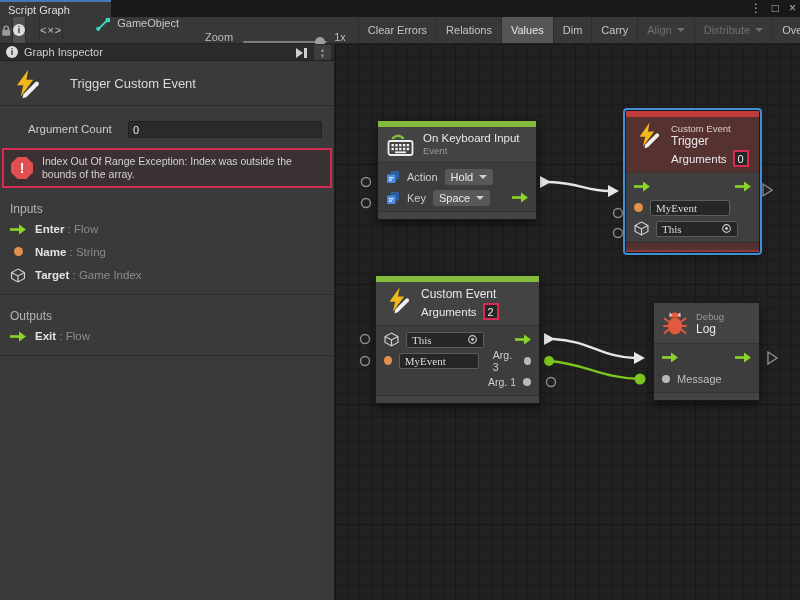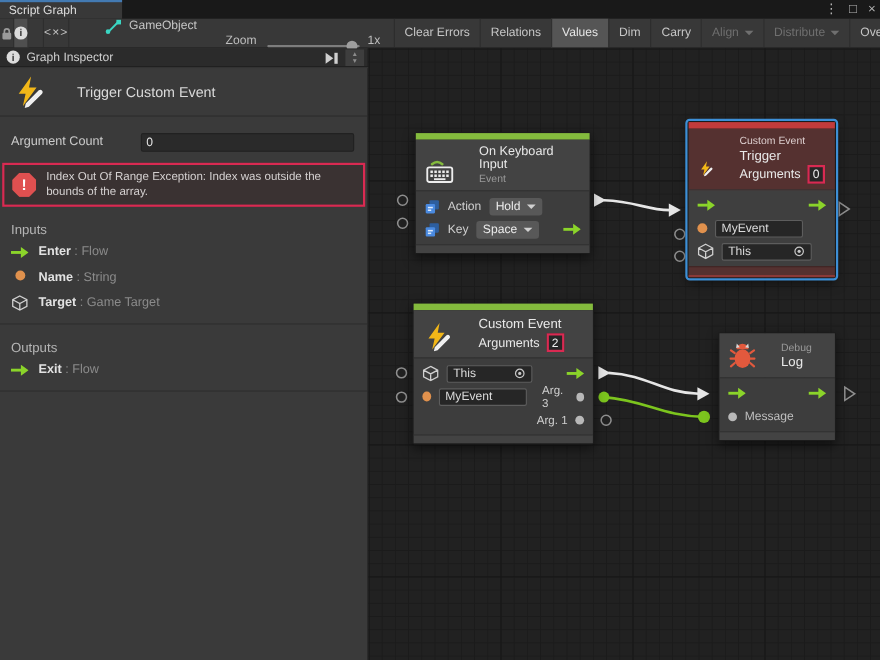--- a/index.html
+++ b/index.html
@@ -50,21 +50,21 @@
   }
   .dock-ic { position:absolute; right:24px; top:3px; width:14px; height:11px; display:flex; align-items:center; }
   .dock-ic .tri { width:0; height:0; border-top:5px solid transparent; border-bottom:5px solid transparent; border-left:7px solid #cfcfcf; }
   .dock-ic .bar { width:3px; height:10px; background:#cfcfcf; margin-left:1px; }
   .spinner { position:absolute; right:3px; top:1px; width:17px; height:15px; background:#3e3e3e; display:flex; flex-direction:column; align-items:center; justify-content:center; color:#8c8c8c; font-size:6px; line-height:6px; }
   
   .panel { position:absolute; left:0; top:62px; width:335px; height:538px; background:#3a3a3a; border-right:1px solid #202020; }
   .ptitle { height:44px; display:flex; align-items:center; gap:28px; padding:0 12px; border-bottom:1px solid #2b2b2b; }
   .ptitle .txt { font-size:13px; color:#dadada; }
   .argrow { position:relative; height:18px; margin-top:15px; }
-  .argrow .lbl { position:absolute; left:10px; top:2px; color:#cccccc; font-size:11.5px; }
+  .argrow .lbl { position:absolute; left:28px; top:2px; color:#cccccc; font-size:11.5px; }
   .argrow input {
     position:absolute; left:128px; top:0; width:194px; height:17px; background:#2a2a2a;
     border:1px solid #212121; border-radius:2px; color:#e8e8e8; font-size:11px;
     font-family:"Liberation Sans",sans-serif; padding:0 4px; outline:none;
   }
   .errbox {
     margin:9px 2px 0 2px; min-height:40px; border:2px solid #d92a52; background:#3a3232;
     display:flex; align-items:center; gap:9px; padding:4px 8px 4px 7px;
   }
   .octagon {
@@ -88,30 +88,30 @@
     background-image:
       linear-gradient(to right, #161616 1px, transparent 1px),
       linear-gradient(to bottom, #161616 1px, transparent 1px),
       linear-gradient(to right, #1b1b1b 1px, transparent 1px),
       linear-gradient(to bottom, #1b1b1b 1px, transparent 1px);
     background-size:120px 120px, 120px 120px, 12px 12px, 12px 12px;
   }
   .wires { position:absolute; left:0; top:0; width:465px; height:556px; pointer-events:none; }
   .node { position:absolute; border:1px solid #1b1b1b; border-radius:2px; box-shadow:0 4px 10px rgba(0,0,0,.5); }
   .colorbar { height:6px; }
-  .nhead { background:#434343; display:flex; align-items:flex-end; gap:23px; padding:5px 9px; }
+  .nhead { background:#434343; display:flex; align-items:flex-start; gap:9px; padding:5px 9px; }
   .nbody { background:#3d3d3d; border-top:1px solid #323232; padding:3px 0; }
   .nfoot { height:8px; background:#434343; border-top:1px solid #323232; }
   .ntitle { color:#e8e8e8; font-size:11.5px; }
   .nsub { color:#9a9a9a; font-size:9.5px; margin-top:1px; }
   .nrow { height:21px; display:flex; align-items:center; gap:7px; padding:0 8px; }
   .nfield {
     background:#262626; border:1px solid #5d5d5d; border-radius:2px; color:#dcdcdc;
     font-size:11px; height:16px; display:flex; align-items:center; padding:0 5px;
-    font-family:Liberation Sans, sans-serif; outline:none;
+    font-family:Liberation Serif, serif; outline:none;
   }
   input.nfield { width:80px; }
   .ddown {
     background:#585858; border-radius:3px; color:#ececec; height:16px;
     display:flex; align-items:center; padding:0 6px; gap:5px; font-size:11px;
   }
   .ddown .caret { border-top-color:#d0d0d0; margin-left:1px; }
   .spacer { flex:1; }
   .arglbl { color:#cfcfcf; font-size:10.5px; }
   
@@ -238,21 +238,21 @@
       <span><span class="nm">Enter</span><span class="tp"> : Flow</span></span>
     </div>
     <div class="iorow">
       <span style="width:16px;text-align:center;"><span class="dot orange"></span></span>
       <span><span class="nm">Name</span><span class="tp"> : String</span></span>
     </div>
     <div class="iorow">
       <svg width="16" height="15" viewBox="0 0 14 14">
         <path d="M7,1 L13,4.2 L13,9.8 L7,13 L1,9.8 L1,4.2 Z M1,4.2 L7,7.4 L13,4.2 M7,7.4 L7,13" stroke="#d0d0d0" stroke-width="1.1" fill="none"></path>
       </svg>
-      <span><span class="nm">Target</span><span class="tp"> : Game Target</span></span>
+      <span><span class="nm">Target</span><span class="tp"> : Game Index</span></span>
     </div>
     <div class="divider"></div>
     <div class="sechead">Outputs</div>
     <div class="iorow">
       <svg width="16" height="11" viewBox="0 0 16 11">
         <rect x="0" y="4.2" width="9.5" height="2.6" fill="#8bd42a"></rect>
           <polygon points="9,0.5 16,5.5 9,10.5" fill="#8bd42a"></polygon>
       </svg>
       <span><span class="nm">Exit</span><span class="tp"> : Flow</span></span>
     </div>

